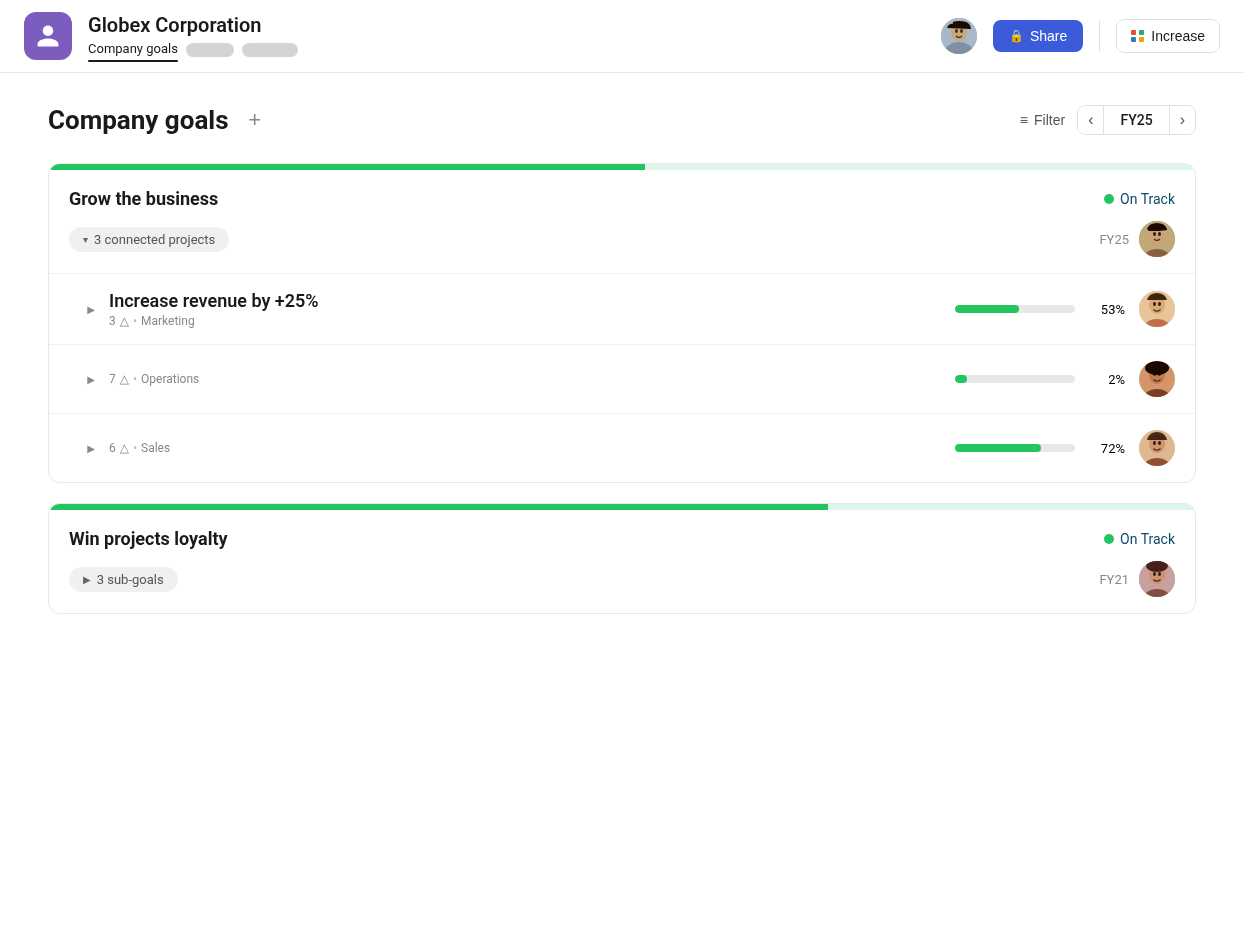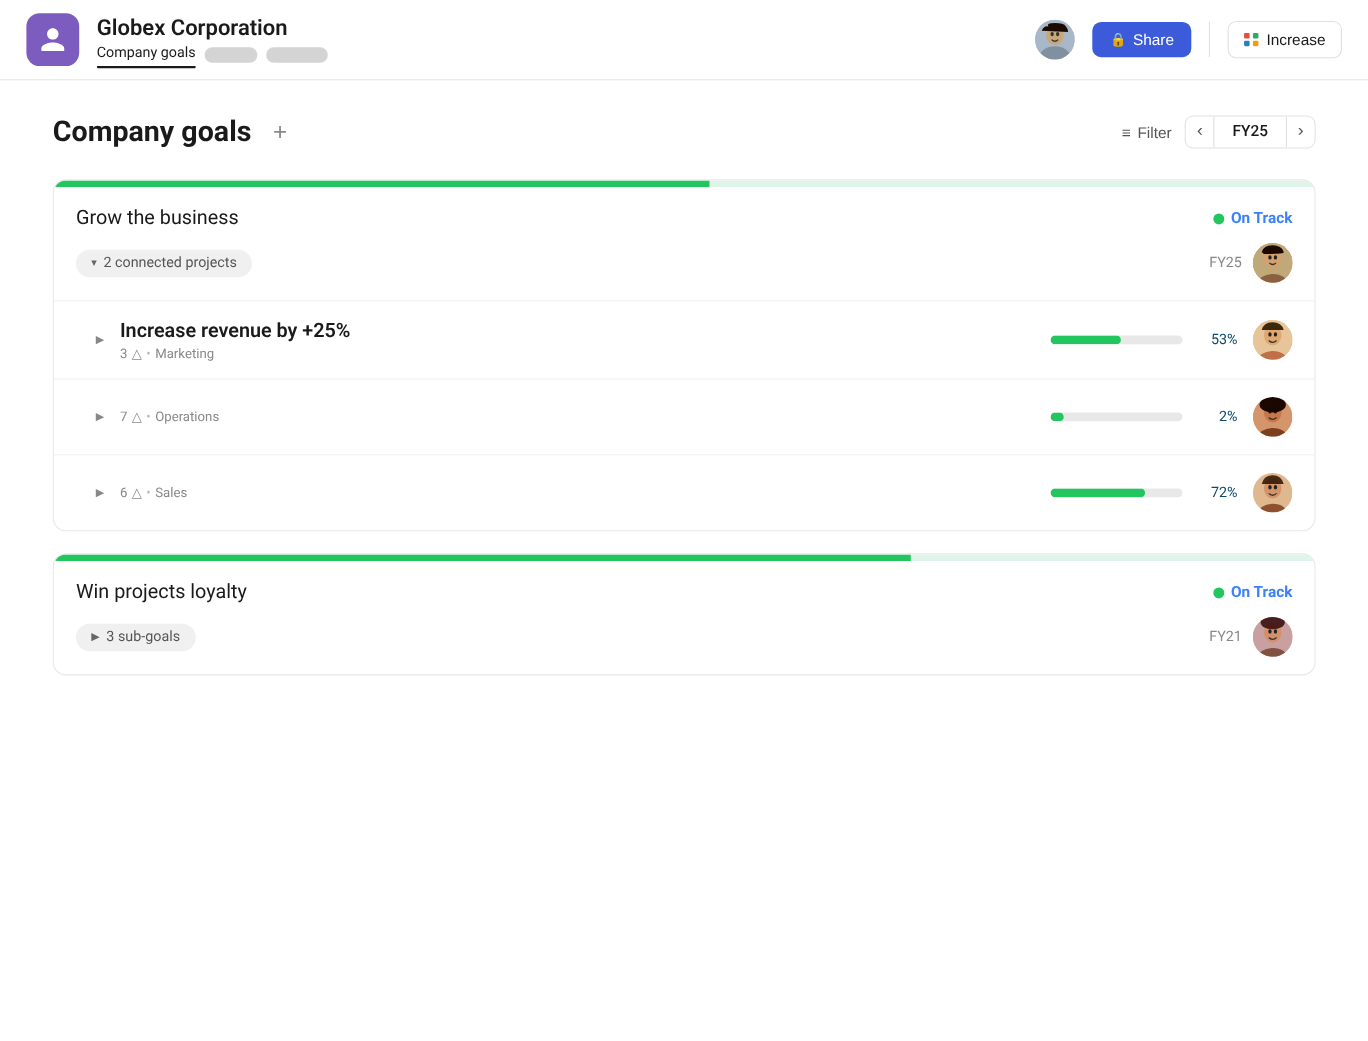--- a/index.html
+++ b/index.html
@@ -196,28 +196,27 @@
       border-radius: 3px 0 0 3px;
     }
     .goal-card-header {
       display: flex;
       align-items: center;
       justify-content: space-between;
       padding: 18px 20px 12px 20px;
     }
     .goal-card-title {
       font-size: 18px;
-      font-weight: 400;
+      font-weight: 700;
       color: #1a1a1a;
     }
     .goal-status {
       display: flex; align-items: center; gap: 6px;
       font-size: 14px;
-      color: #3b82f6;
-      font-weight: bold;
+      color: #0c4a6e;
     }
     .status-dot {
       width: 10px; height: 10px;
       border-radius: 50%;
       background: #22c55e;
       flex-shrink: 0;
     }
     .goal-card-meta {
       display: flex;
       align-items: center;
@@ -286,21 +285,21 @@
       border-radius: 4px;
       overflow: hidden;
     }
     .progress-bar-fill {
       height: 100%;
       background: #22c55e;
       border-radius: 4px;
     }
     .progress-pct {
       font-size: 13px;
-      color: #0c4a6e;
+      color: #000000;
       width: 36px;
       text-align: right;
     }
 
     
     .face-container {
       position: relative;
       width: 36px; height: 36px;
       border-radius: 50%;
       overflow: hidden;
@@ -384,21 +383,21 @@
     <div class="goal-card-header">
       <span class="goal-card-title">Grow the business</span>
       <div class="goal-status">
         <span class="status-dot"></span>
         <span>On Track</span>
       </div>
     </div>
     <div class="goal-card-meta">
       <div class="connected-tag">
         <span class="chevron-down">▾</span>
-        <span>2 connected projects</span>
+        <span>3 connected projects</span>
       </div>
       <div class="goal-period-avatar">
         <span class="goal-period">FY25</span>
         <div class="face-container face-bg-header">
           <svg viewBox="0 0 36 36" width="36" height="36">
             <rect width="36" height="36" fill="#c0a878"></rect>
             <ellipse cx="18" cy="14" rx="8" ry="9" fill="#d4a070"></ellipse>
             <ellipse cx="18" cy="38" rx="14" ry="10" fill="#8a6040"></ellipse>
             <ellipse cx="15.5" cy="13" rx="1.5" ry="2" fill="#222"></ellipse>
             <ellipse cx="20.5" cy="13" rx="1.5" ry="2" fill="#222"></ellipse>

